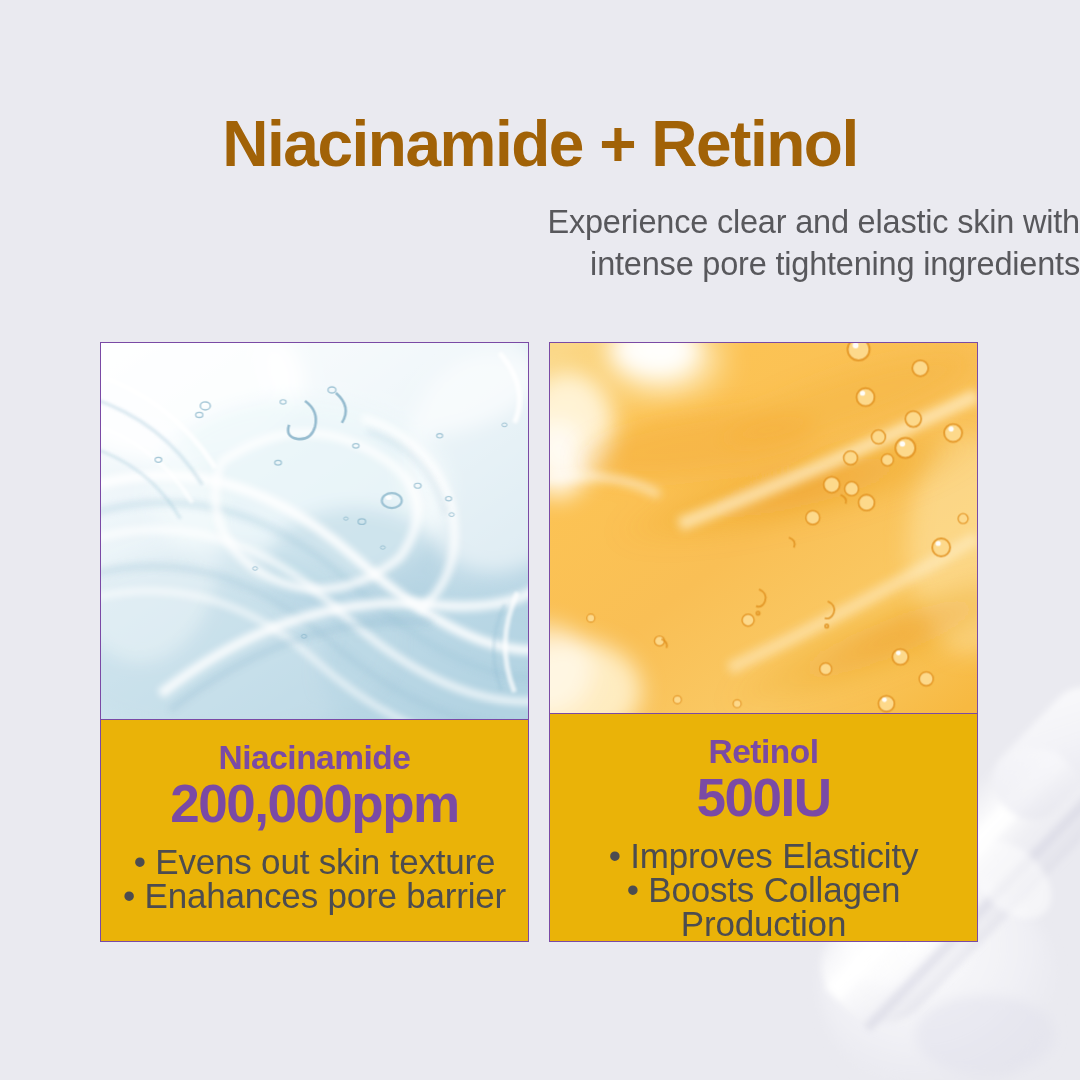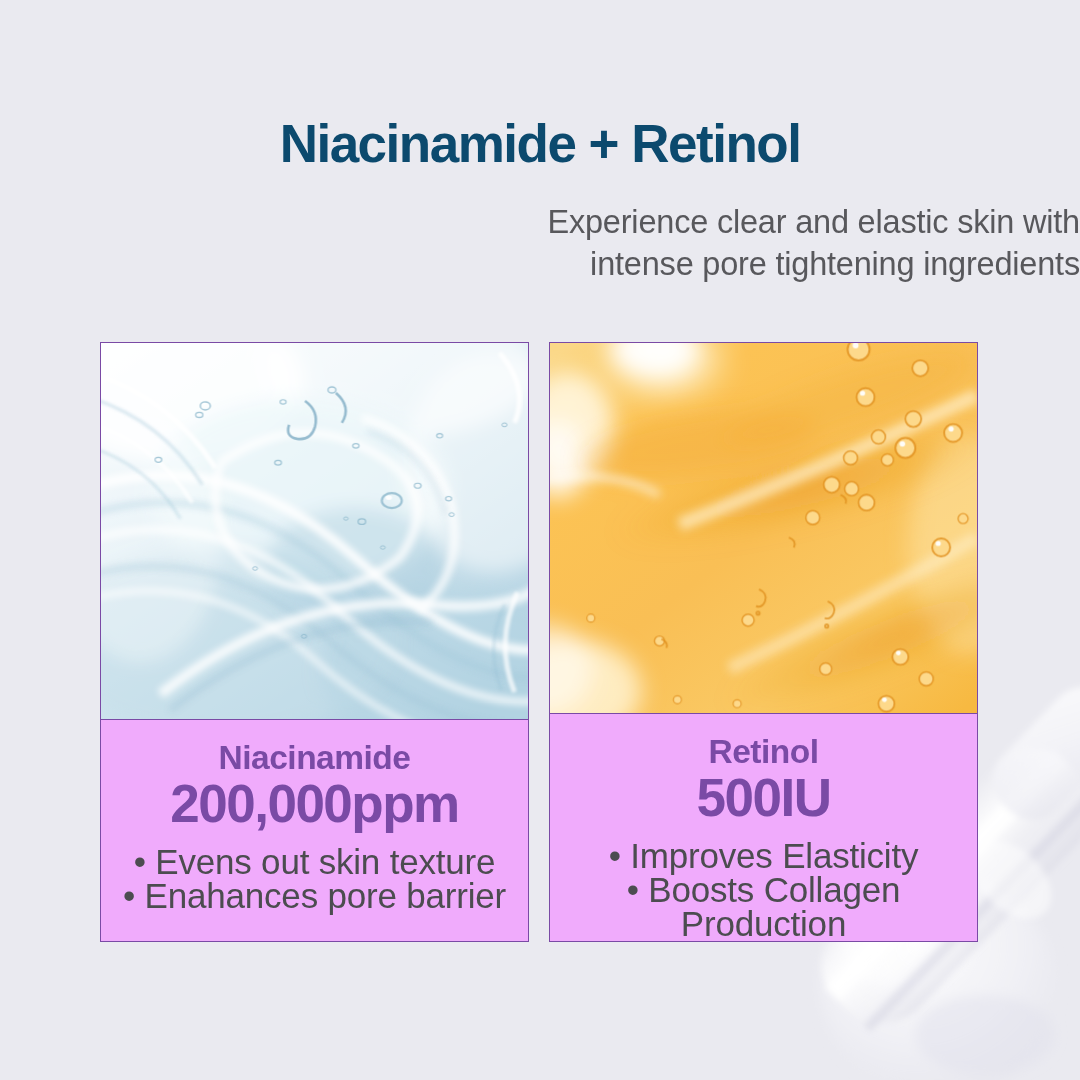--- a/index.html
+++ b/index.html
@@ -18,24 +18,24 @@
     z-index:0;
   }
 
   
   .page{ position:relative; width:1080px; height:1080px; z-index:2; }
 
   
   .head{ position:absolute; left:0; top:0; width:1080px; text-align:center; }
   .title{
     margin-top:103px;
-    font-size:53px;
+    font-size:64px;
     line-height:82px;
     font-weight:bold;
-    color:#0c4a6e;
+    color:#a16207;
     letter-spacing:-1.5px;
   }
   .subtitle{
     margin-top:16px;
     font-size:32.5px;
     line-height:42px;
     color:#58585c;
     font-weight:normal;
     letter-spacing:-0.2px;
     text-align:right;
@@ -45,21 +45,21 @@
   .cards{
     position:absolute;
     left:100px; top:342px;
     width:878px; height:600px;
     display:flex;
     justify-content:space-between;
   }
   .card{
     width:429px; height:600px;
     border:1.5px solid #7a4aa5;
-    background:#f0abfc;
+    background:#eab308;
     display:flex;
     flex-direction:column;
     overflow:hidden;
   }
   .swatch{
     position:relative;
     height:377px;
     width:100%;
     border-bottom:1.5px solid #7a4aa5;
     overflow:hidden;

